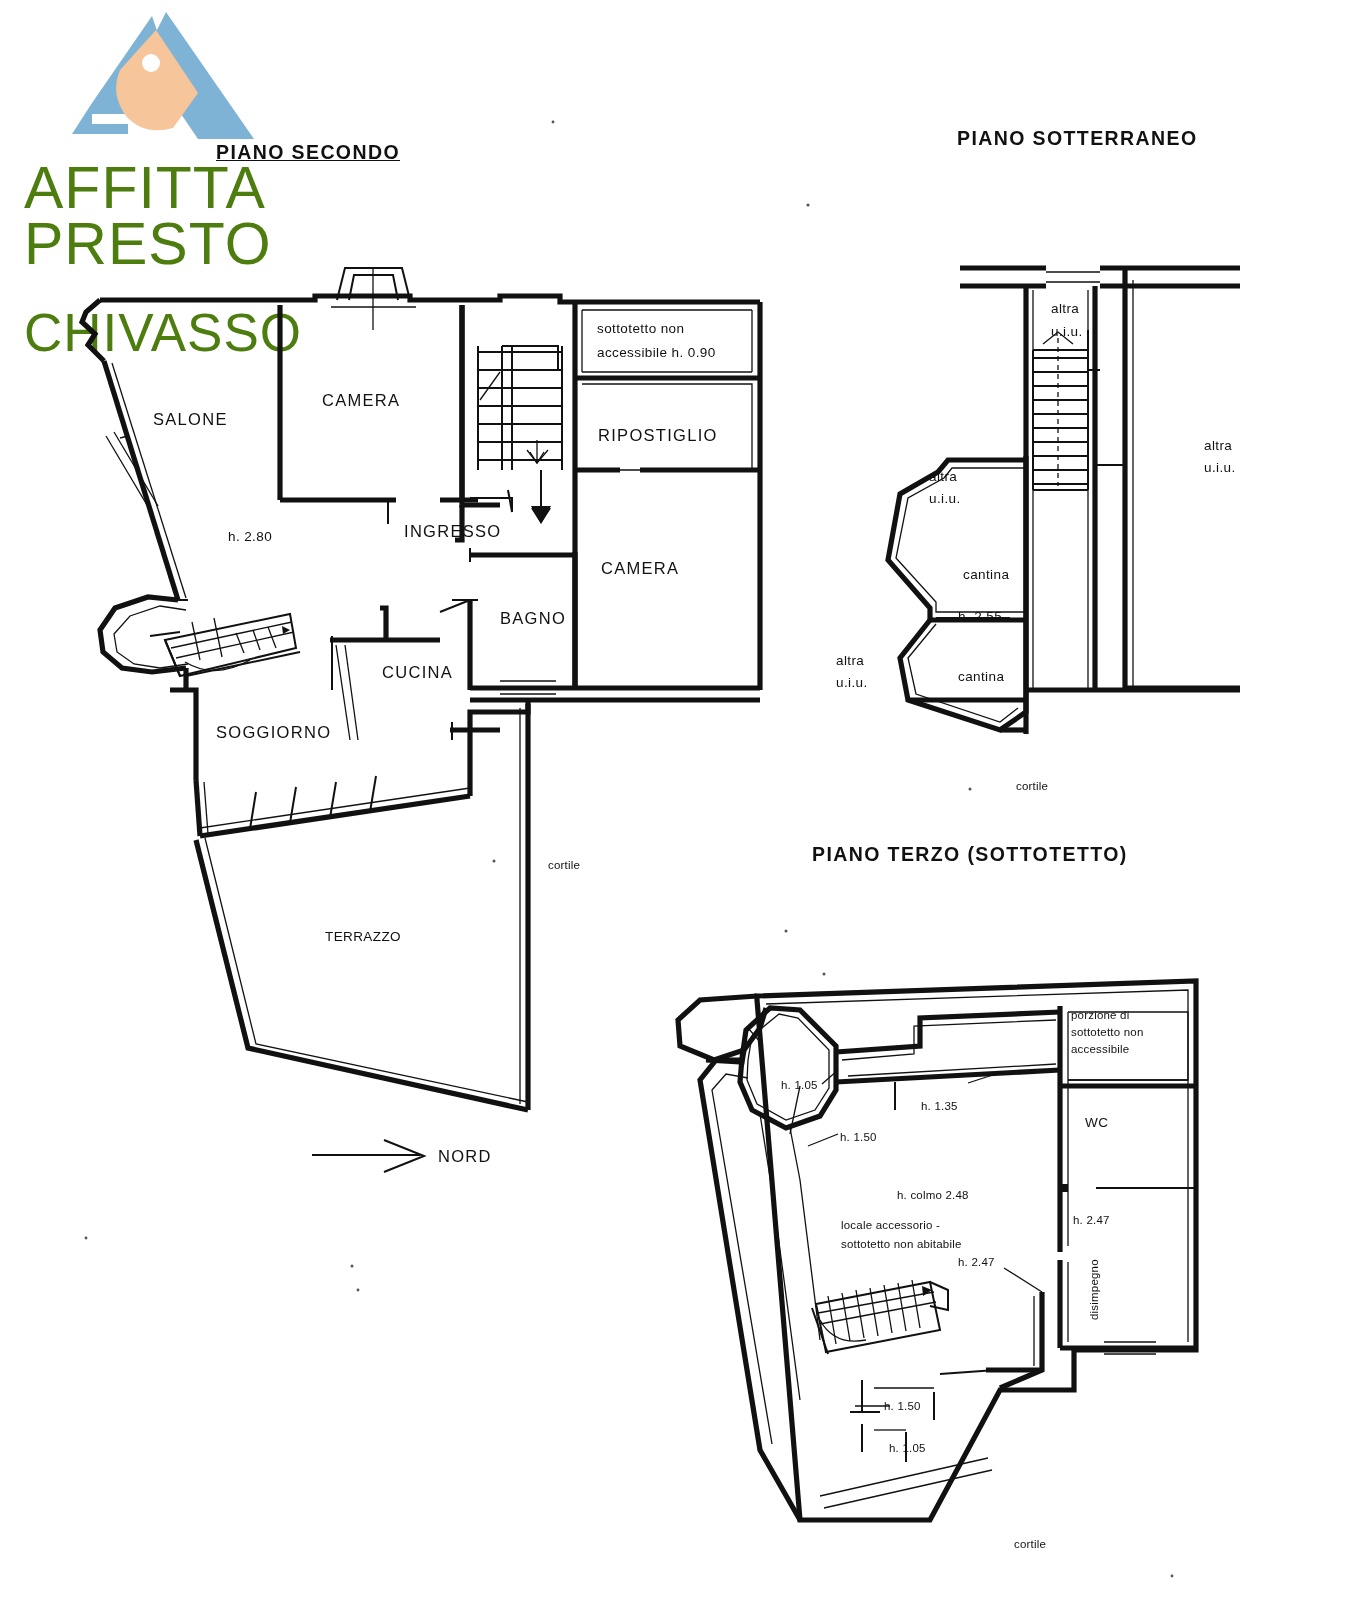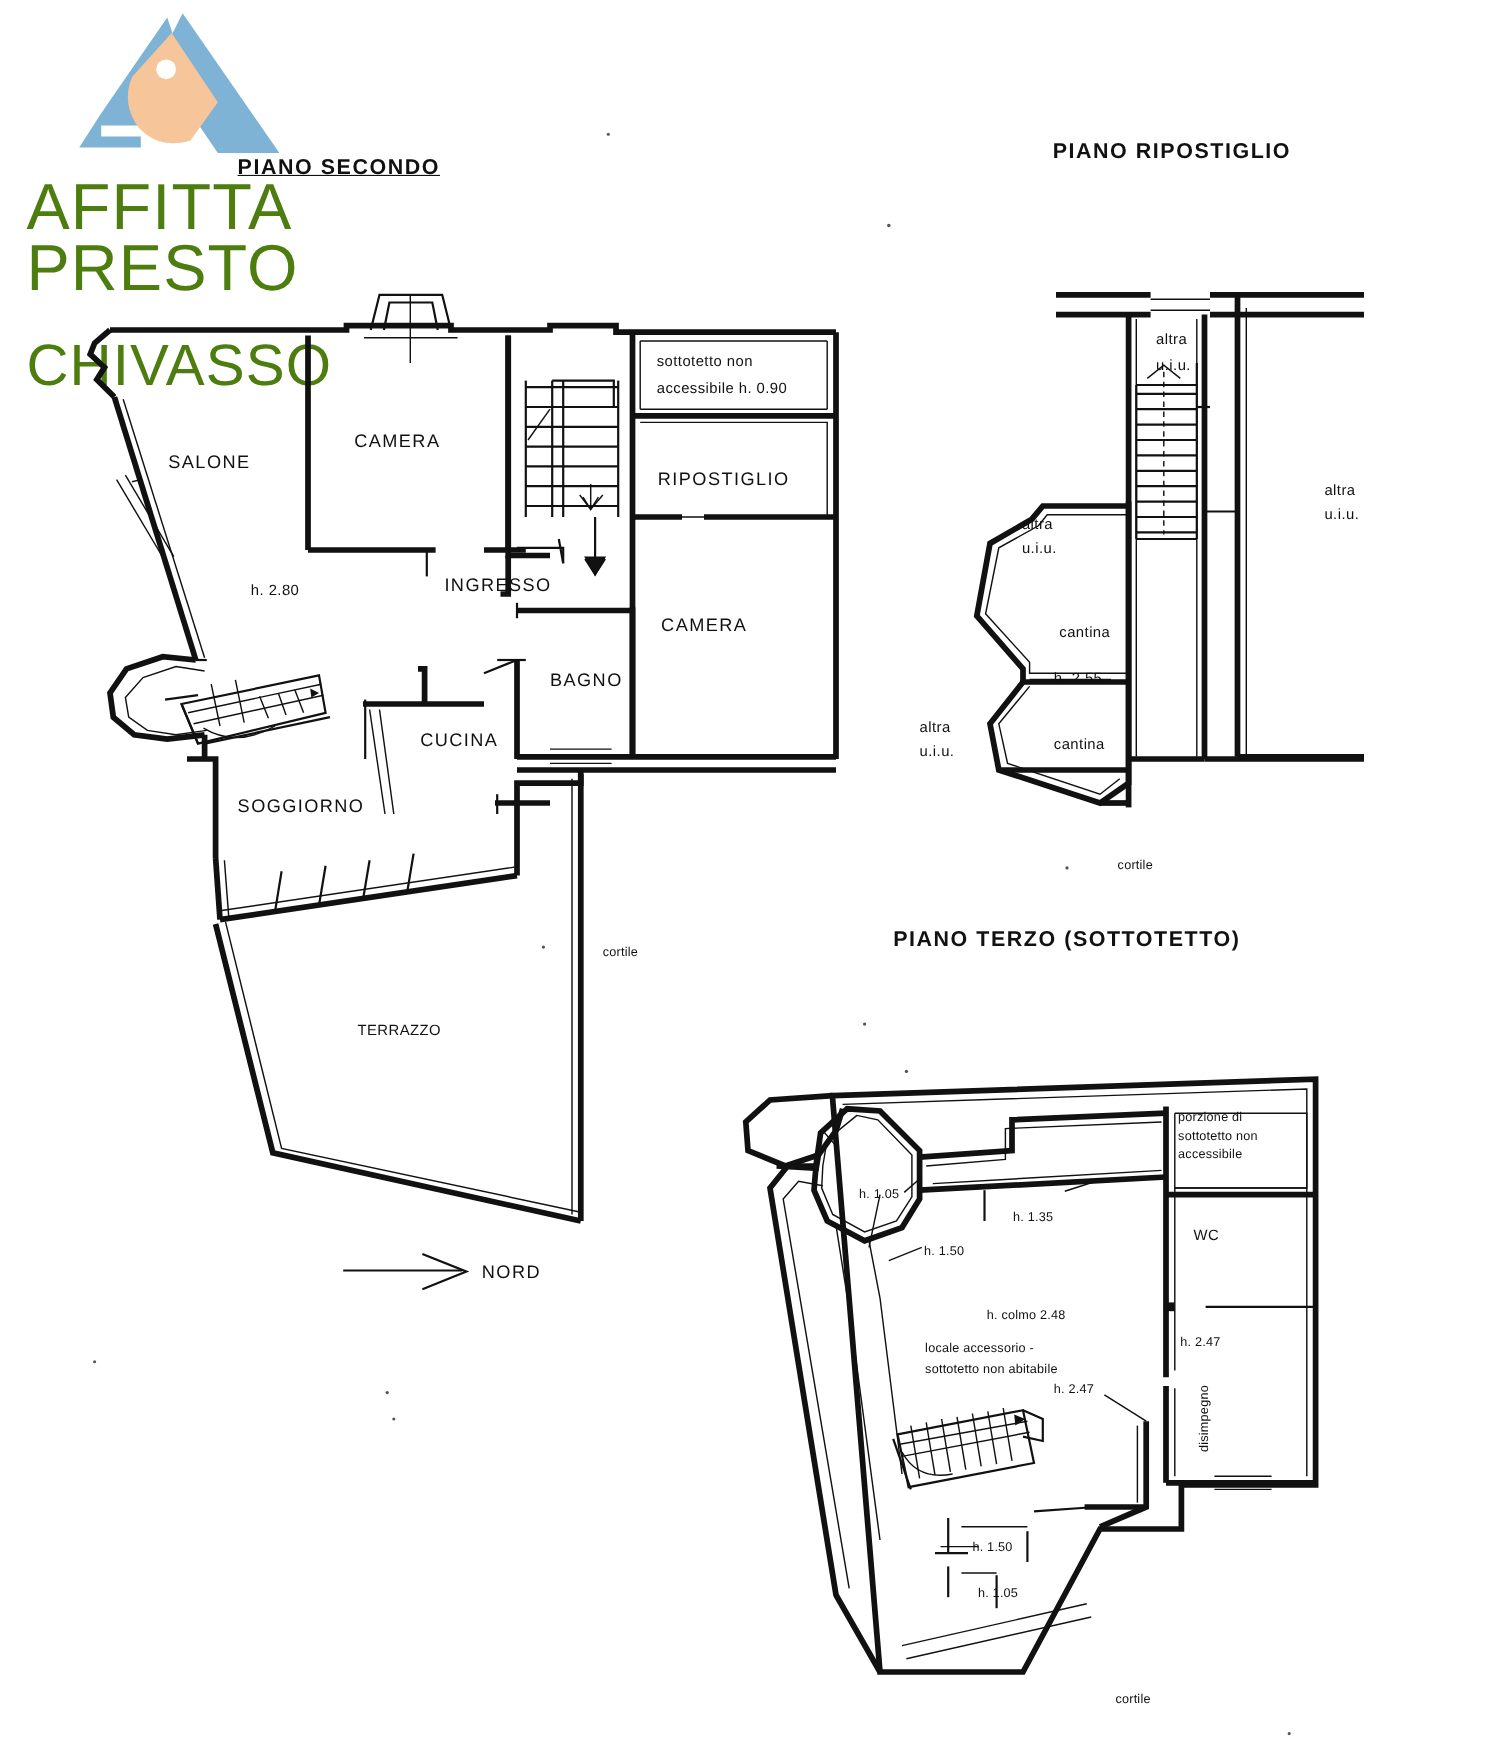--- a/index.html
+++ b/index.html
@@ -88,21 +88,21 @@
       <circle cx="103" cy="55" r="9" fill="#ffffff"></circle>
     </svg>
     <div id="logo-word">
       <span class="l1">AFFITTA</span>
       <span class="l2">PRESTO</span>
       <span class="l3">CHIVASSO</span>
     </div>
   </div>
 
   <div class="floor-title" id="title-secondo">PIANO SECONDO</div>
-  <div class="floor-title" id="title-sotterraneo">PIANO RIPOSTIGLIO</div>
+  <div class="floor-title" id="title-sotterraneo">PIANO SOTTERRANEO</div>
   <div class="floor-title" id="title-terzo">PIANO TERZO (SOTTOTETTO)</div>
 
   <svg class="plan-svg" viewBox="0 0 1357 1600">
 
     <g>
 
       <path class="wt" d="M 100 300 L 315 300 L 315 296 L 410 296 L 410 300 L 500 300 L 500 296 L 560 296 L 560 302 L 760 302"></path>
 
       <path class="w2" d="M 337 300 L 345 268 L 402 268 L 410 300"></path>
       <path class="w2" d="M 349 300 L 354 275 L 393 275 L 398 300"></path>

